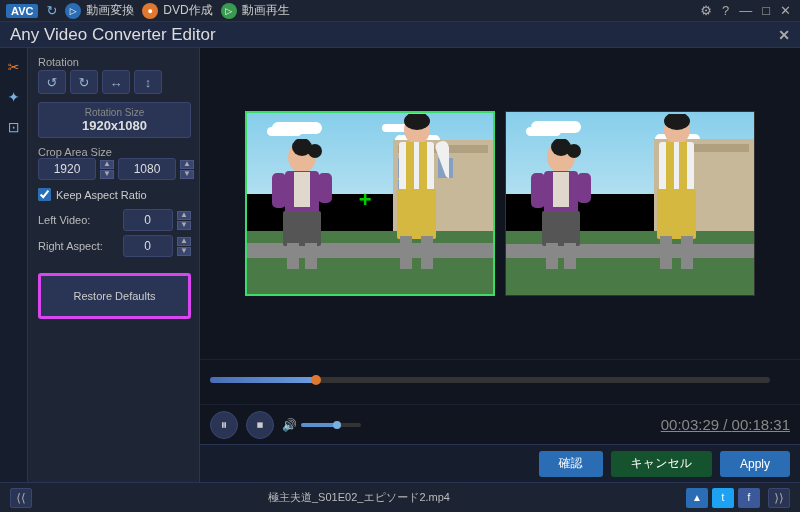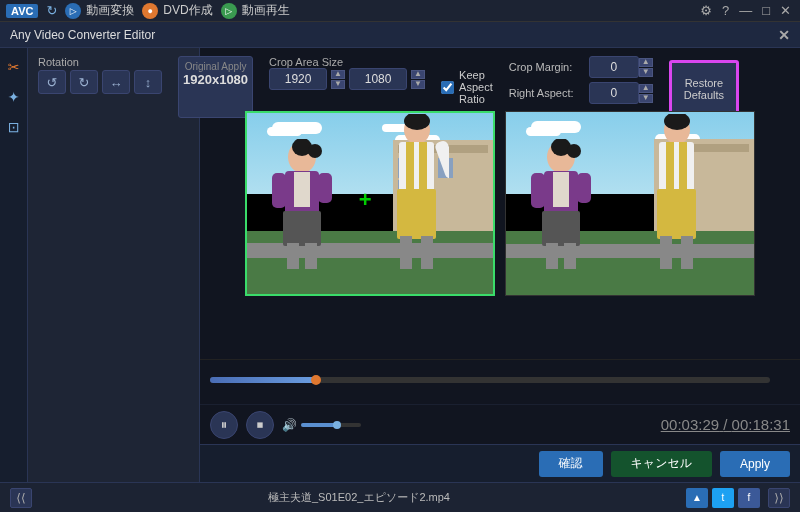--- a/index.html
+++ b/index.html
@@ -66,21 +66,21 @@
     .dialog-title-bar {
       height: 26px;
       background: #1e2840;
       display: flex;
       align-items: center;
       padding: 0 10px;
       border-bottom: 1px solid #2a3555;
     }
     .dialog-title {
       color: #ddd;
-      font-size: 12px;
+      font-size: 17px;
       flex: 1;
     }
     .dialog-close {
       color: #aaa;
       cursor: pointer;
       font-size: 14px;
       font-weight: bold;
     }
 
     
@@ -122,22 +122,22 @@
       color: #7ab0e0;
       font-size: 14px;
       cursor: pointer;
       border-radius: 3px;
     }
     .side-icon.active { color: #e07830; }
 
     .left-content {
       margin-left: 30px;
       display: flex;
-      flex-direction: row;
-      gap: 16px;
+      flex-direction: column;
+      gap: 8px;
     }
 
     .section-label {
       color: #aaa;
       font-size: 11px;
       margin-bottom: 2px;
     }
 
     .rotation-controls {
       display: flex;
@@ -524,21 +524,21 @@
         <div class="section-label">Rotation</div>
         <div class="rotation-controls">
           <div class="rotation-btn">↺</div>
           <div class="rotation-btn">↻</div>
           <div class="rotation-btn">↔</div>
           <div class="rotation-btn">↕</div>
         </div>
       </div>
 
       <div class="original-size-box">
-        <div class="original-size-label">Original Apply</div>
+        <div class="original-size-label">Rotation Size</div>
         <div class="original-size-value">1920x1080</div>
       </div>
 
       <div>
         <div class="crop-section-label">Crop Area Size</div>
         <div class="crop-inputs">
           <input class="num-input" type="text" value="1920" style="">
           <div class="spinner-box">
             <div class="spin-btn">▲</div>
             <div class="spin-btn">▼</div>
@@ -552,21 +552,21 @@
       </div>
 
       <div class="checkbox-row">
         <input type="checkbox" checked="" style="">
         <span>Keep Aspect Ratio</span>
       </div>
 
       <div class="position-section">
 
         <div class="margin-row">
-          <span class="margin-label">Crop Margin:</span>
+          <span class="margin-label">Left Video:</span>
           <input class="num-input" type="text" style="width: 50px;" value="0">
           <div class="spinner-box">
             <div class="spin-btn">▲</div>
             <div class="spin-btn">▼</div>
           </div>
         </div>
 
         <div class="margin-row">
           <span class="margin-label">Right Aspect:</span>
           <input class="num-input" type="text" style="width: 50px;" value="0">

